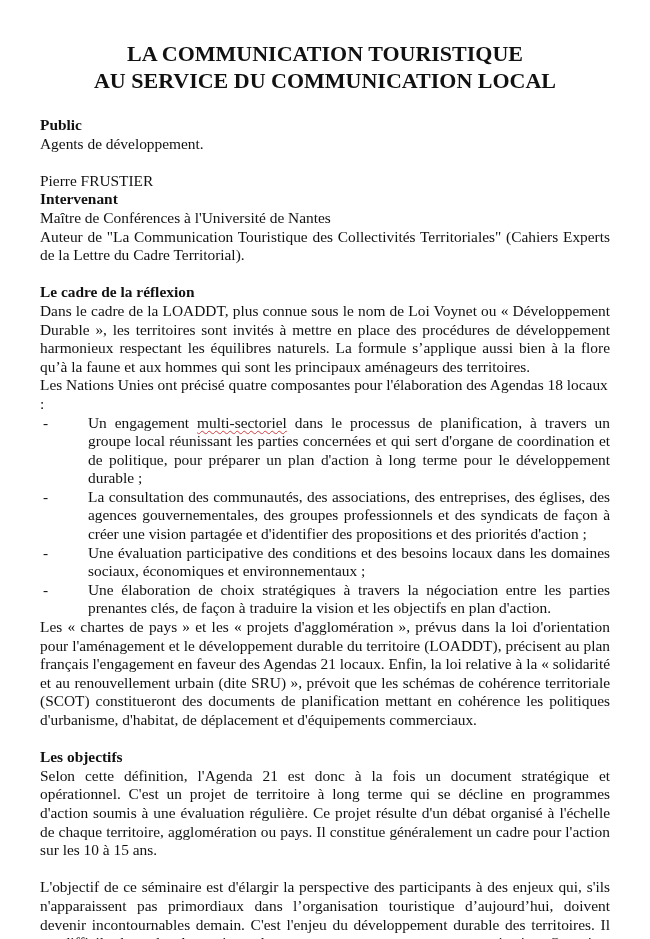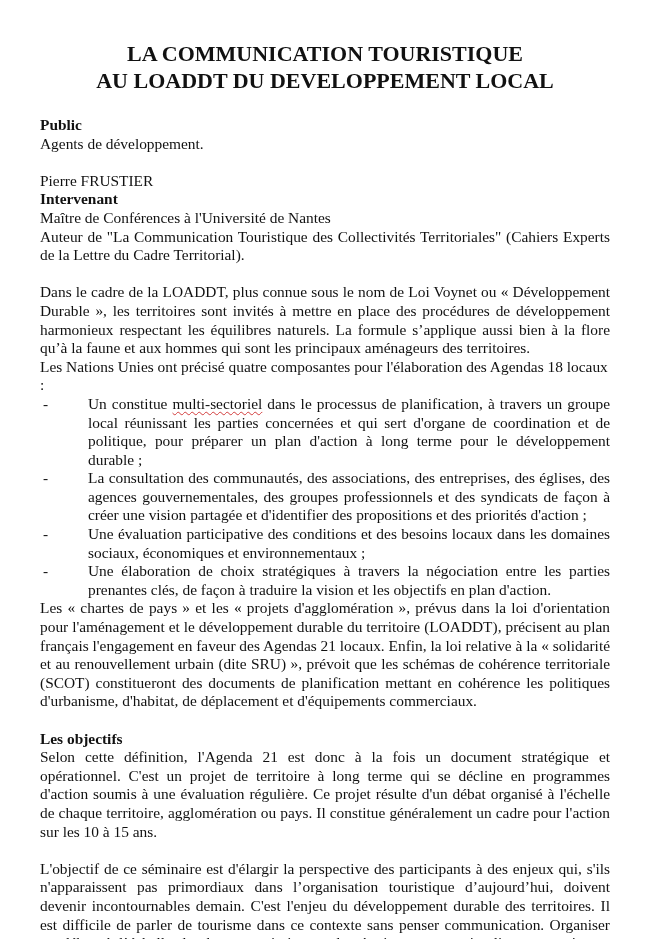--- a/index.html
+++ b/index.html
@@ -31,42 +31,43 @@
   p { margin: 0; }
   .gap { height: 18.6px; }
 </style>
 </head>
 <body>
 
 <div class="page">
 
   <div class="title">
     <div>LA COMMUNICATION TOURISTIQUE</div>
-    <div>AU LOADDT DU DEVELOPPEMENT LOCAL</div>
+    <div>AU SERVICE DU COMMUNICATION LOCAL</div>
   </div>
 
   <div class="section">
     <span class="line heading">Public</span>
     <span class="line">Agents de développement.</span>
   </div>
 
   <div class="section">
     <span class="line">Pierre FRUSTIER</span>
     <span class="line heading">Intervenant</span>
     <span class="line">Maître de Conférences à l'Université de Nantes</span>
     <p class="just">Auteur de "La Communication Touristique des Collectivités Territoriales" (Cahiers Experts de la Lettre du Cadre Territorial).</p>
   </div>
 
   <div class="section">
+    <span class="line heading">Le cadre de la réflexion</span>
     <p class="just">Dans le cadre de la LOADDT, plus connue sous le nom de Loi Voynet ou « Développement Durable », les territoires sont invités à mettre en place des procédures de développement harmonieux respectant les équilibres naturels. La formule s’applique aussi bien à la flore qu’à la faune et aux hommes qui sont les principaux aménageurs des territoires.</p>
     <p>Les Nations Unies ont précisé quatre composantes pour l'élaboration des Agendas 18 locaux :</p>
     <ul class="dash">
       <li>
         <span class="bullet">-</span>
-        <span>Un constitue </span><span class="spell">multi-sectoriel</span><span> dans le processus de planification, à travers un groupe local réunissant les parties concernées et qui sert d'organe de coordination et de politique, pour préparer un plan d'action à long terme pour le développement durable ;</span>
+        <span>Un engagement </span><span class="spell">multi-sectoriel</span><span> dans le processus de planification, à travers un groupe local réunissant les parties concernées et qui sert d'organe de coordination et de politique, pour préparer un plan d'action à long terme pour le développement durable ;</span>
       </li>
       <li>
         <span class="bullet">-</span>
         <span>La consultation des communautés, des associations, des entreprises, des églises, des agences gouvernementales, des groupes professionnels et des syndicats de façon à créer une vision partagée et d'identifier des propositions et des priorités d'action ;</span>
       </li>
       <li>
         <span class="bullet">-</span>
         <span>Une évaluation participative des conditions et des besoins locaux dans les domaines sociaux, économiques et environnementaux ;</span>
       </li>
       <li>

